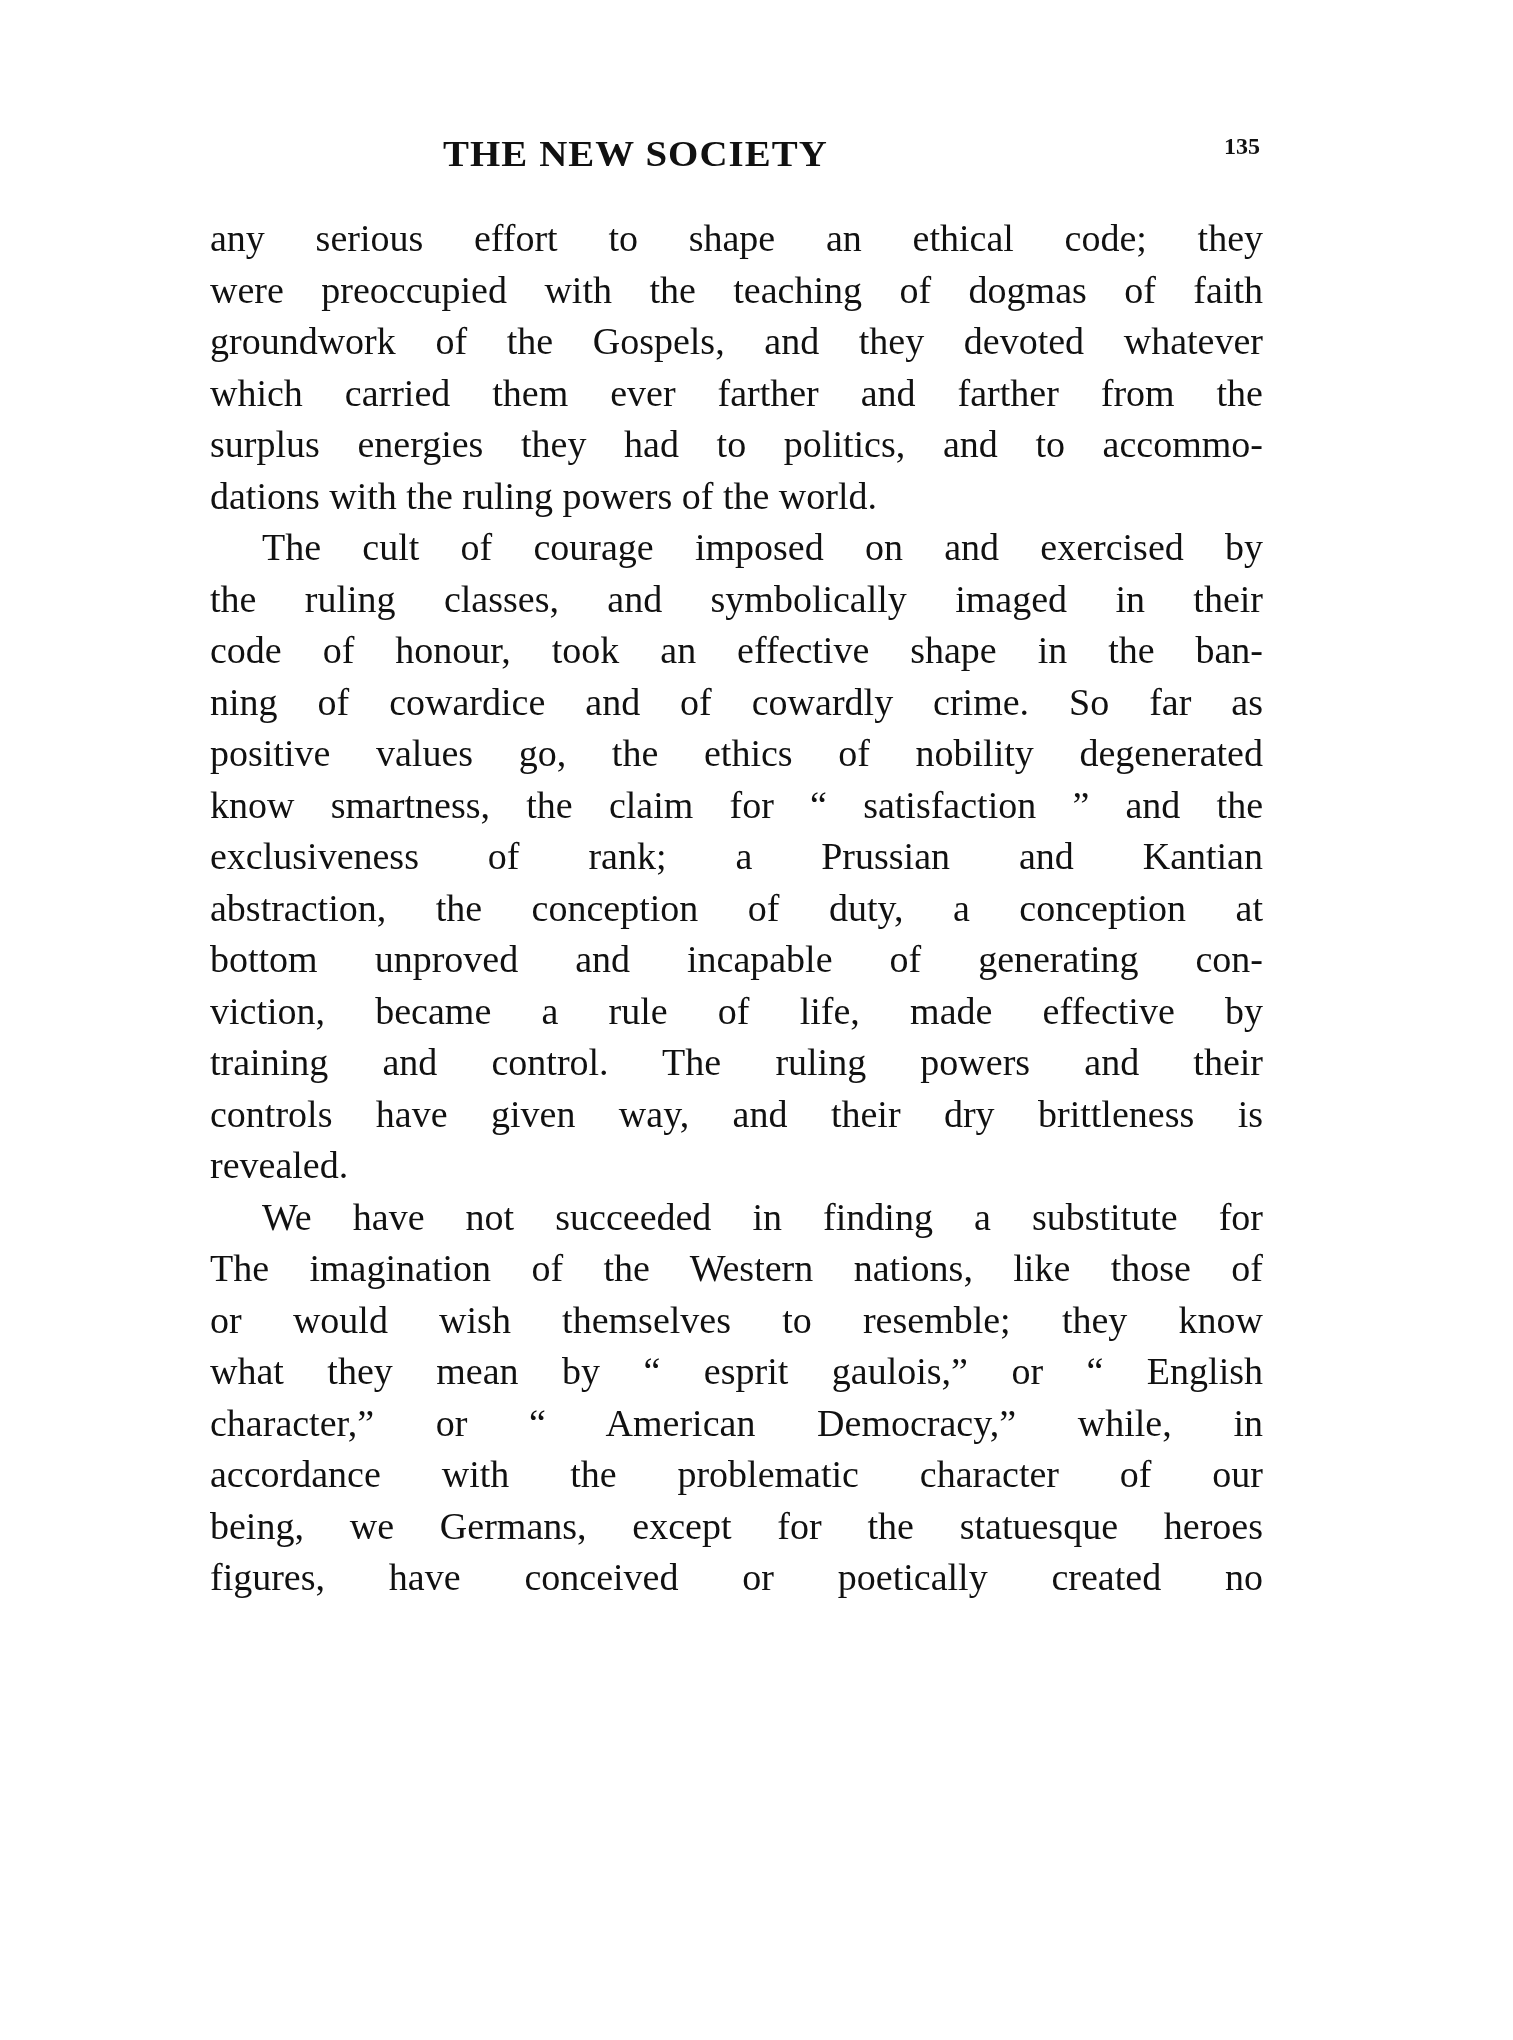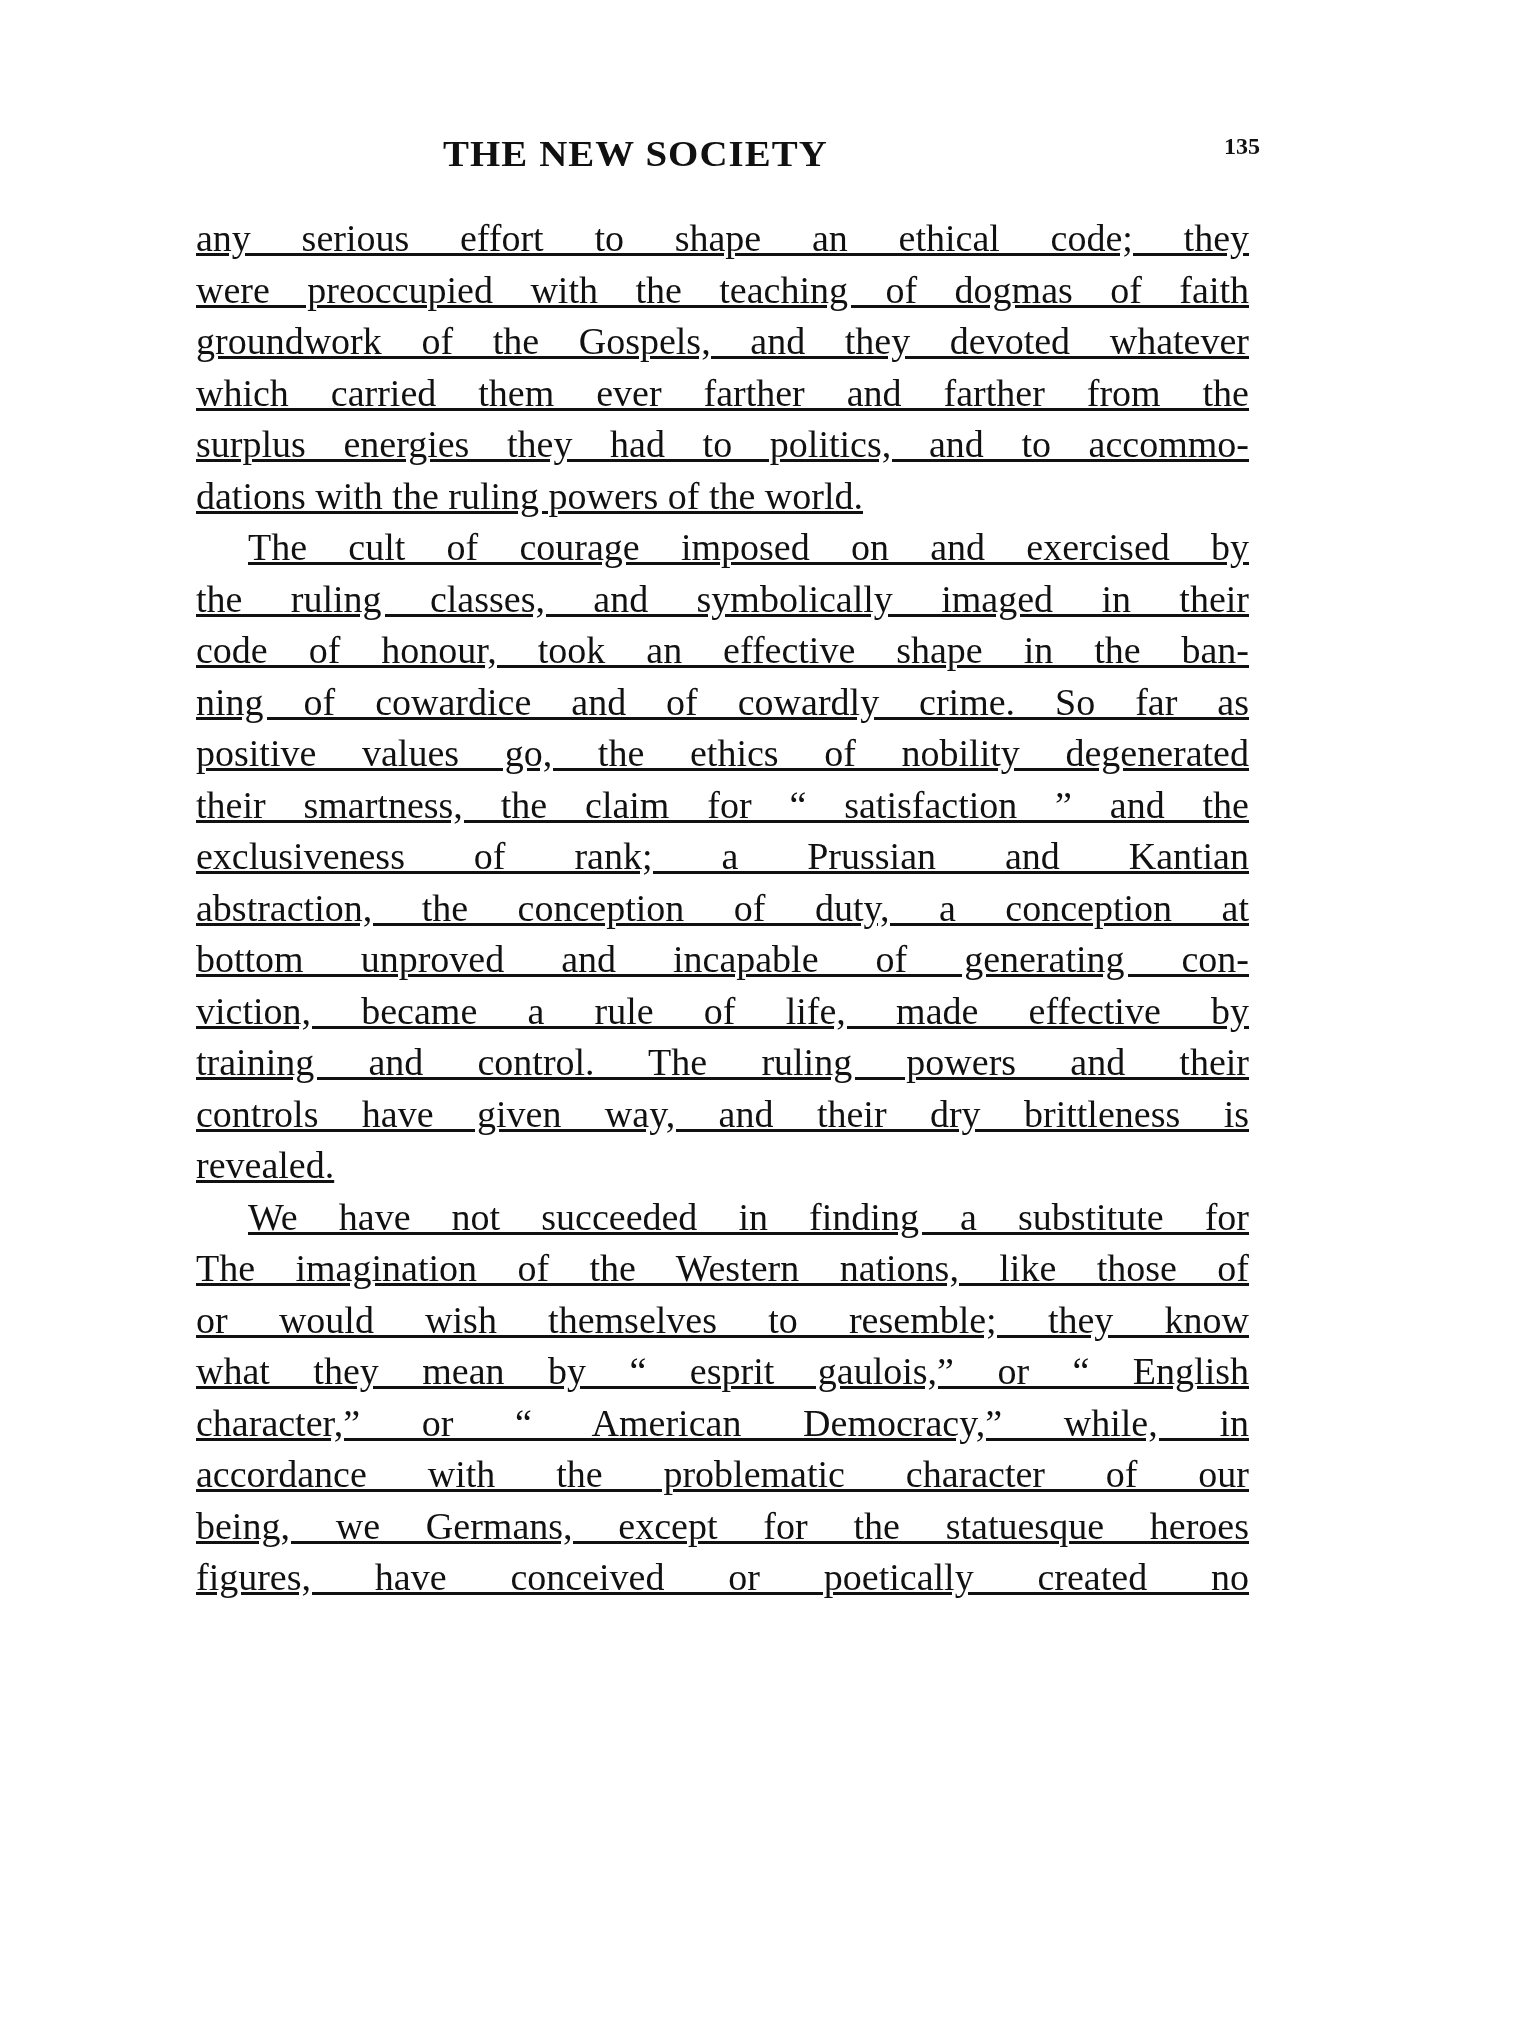--- a/index.html
+++ b/index.html
@@ -4,21 +4,21 @@
 <style>
   html, body { margin: 0; padding: 0; background: #ffffff; }
   body { width: 1513px; height: 2040px; position: relative; overflow: hidden;
          font-family: "DejaVu Serif", "Liberation Serif", serif; color: #111; }
   .page { position: absolute; left: 0; top: 0; width: 1513px; height: 2040px; }
   .header { position: absolute; top: 133px; left: 210px; width: 1050px; height: 50px; text-align: right; }
   .running-title { position: absolute; left: 233px; top: 0; font-size: 36px; font-weight: bold;
                    letter-spacing: 1px; font-family: "Liberation Serif", serif; transform: scaleX(1.08); transform-origin: left; }
   .page-number { position: absolute; right: 0; top: 0; font-size: 24px; font-weight: bold;
                  font-family: "Liberation Serif", serif; }
-  .body-text { position: absolute; left: 196px; top: 213px; width: 1053px; text-decoration: underline; }
+  .body-text { position: absolute; left: 210px; top: 213px; width: 1053px; }
   .line { font-size: 38px; line-height: 51.5px; height: 51.5px; white-space: nowrap;
           text-align: justify; text-align-last: justify; font-family: "Liberation Serif", serif;
           transform: scaleX(1.0); }
   .line.last { text-align-last: left; }
   .line.indent { padding-left: 52px; }
 </style>
 </head>
 <body>
 
 <div class="page">
@@ -32,21 +32,21 @@
     <div class="line">were preoccupied with the teaching of dogmas of faith</div>
     <div class="line">groundwork of the Gospels, and they devoted whatever</div>
     <div class="line">which carried them ever farther and farther from the</div>
     <div class="line">surplus energies they had to politics, and to accommo-</div>
     <div class="line last">dations with the ruling powers of the world.</div>
     <div class="line indent">The cult of courage imposed on and exercised by</div>
     <div class="line">the ruling classes, and symbolically imaged in their</div>
     <div class="line">code of honour, took an effective shape in the ban-</div>
     <div class="line">ning of cowardice and of cowardly crime. So far as</div>
     <div class="line">positive values go, the ethics of nobility degenerated</div>
-    <div class="line">their smartness, the claim for “ satisfaction ” and the</div>
+    <div class="line">know smartness, the claim for “ satisfaction ” and the</div>
     <div class="line">exclusiveness of rank; a Prussian and Kantian</div>
     <div class="line">abstraction, the conception of duty, a conception at</div>
     <div class="line">bottom unproved and incapable of generating con-</div>
     <div class="line">viction, became a rule of life, made effective by</div>
     <div class="line">training and control. The ruling powers and their</div>
     <div class="line">controls have given way, and their dry brittleness is</div>
     <div class="line last">revealed.</div>
     <div class="line indent">We have not succeeded in finding a substitute for</div>
     <div class="line">The imagination of the Western nations, like those of</div>
     <div class="line">or would wish themselves to resemble; they know</div>

